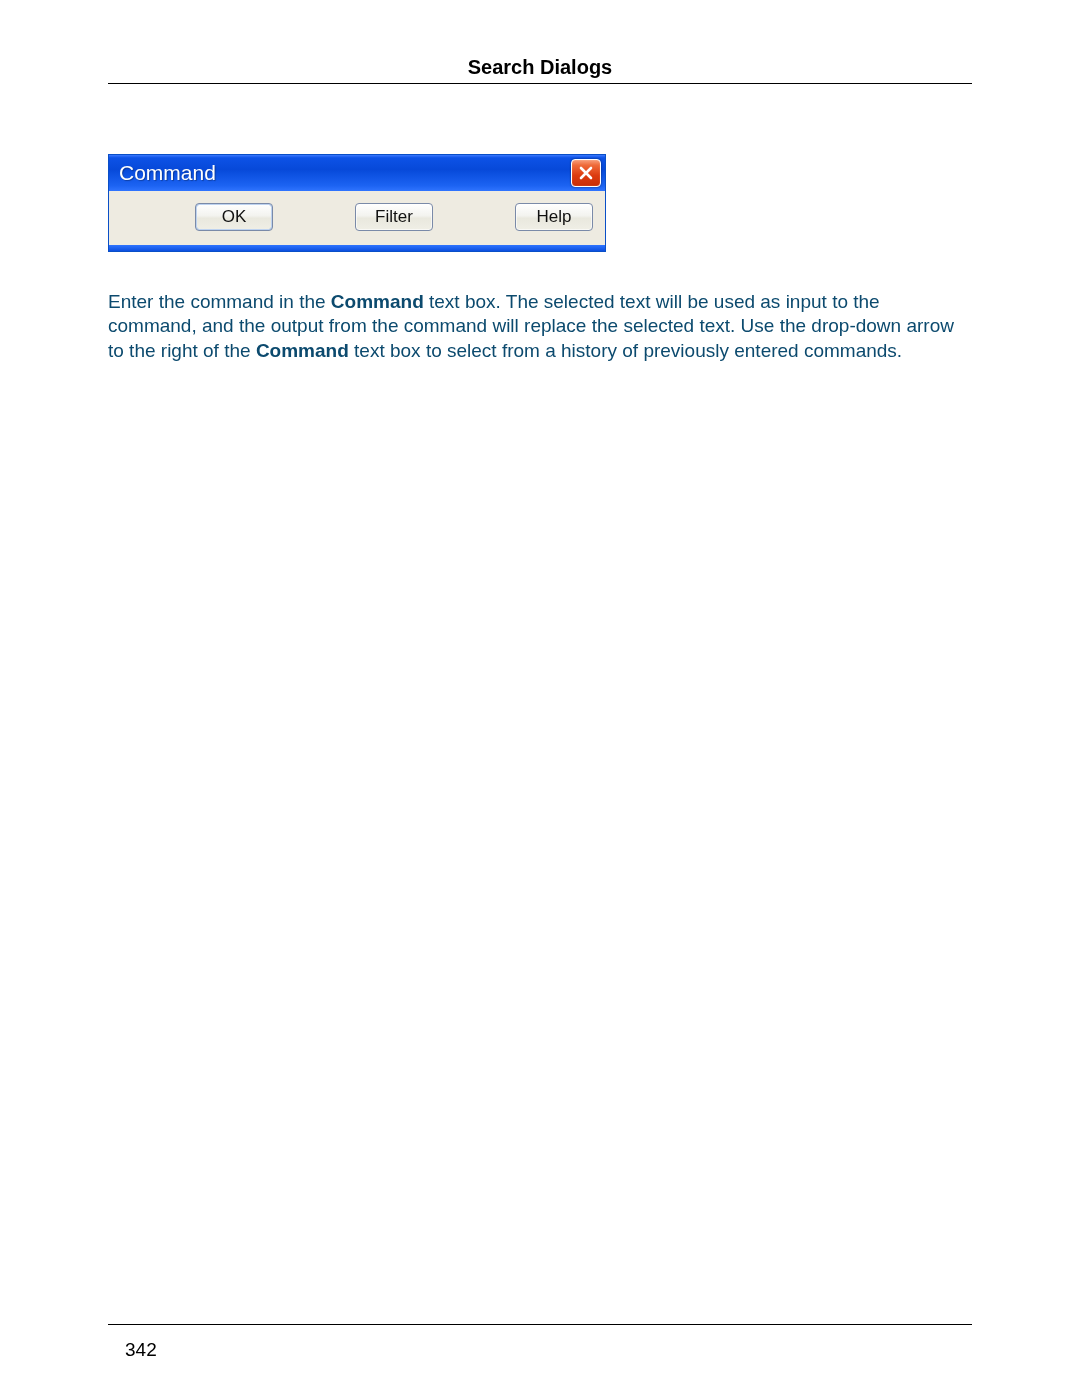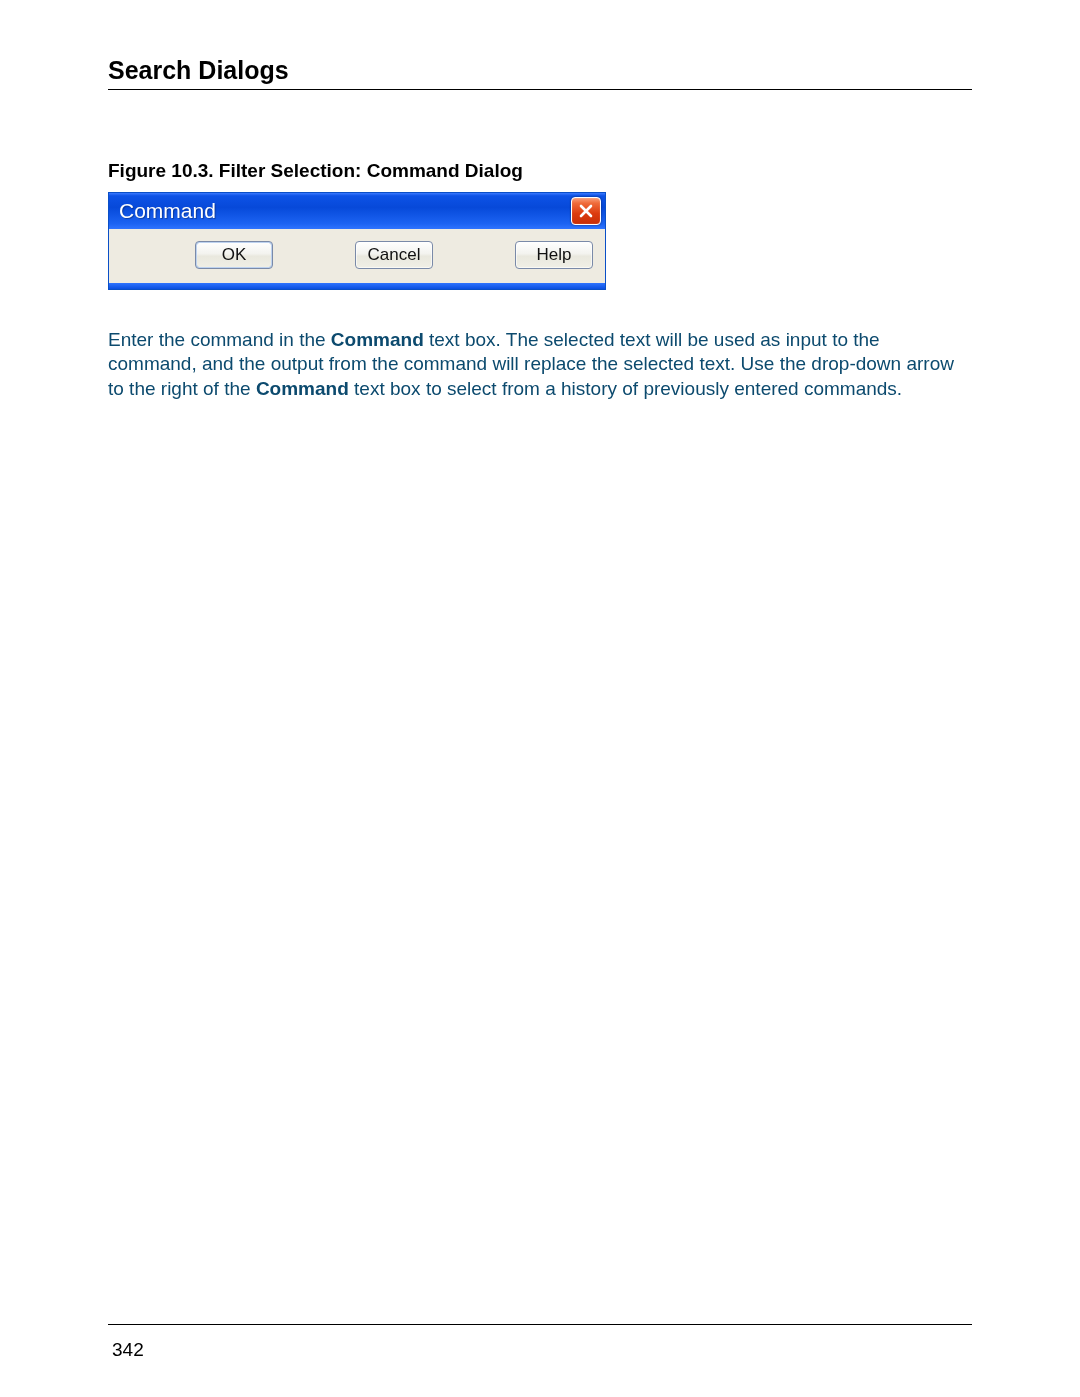--- a/index.html
+++ b/index.html
@@ -10,22 +10,23 @@
     color: #000;
   }
   .page {
     width: 1080px;
     height: 1397px;
     position: relative;
     box-sizing: border-box;
     padding: 56px 108px 40px 108px;
   }
   .header-title {
+    text-align: center;
     font-weight: bold;
-    font-size: 25px;
+    font-size: 20px;
     padding-bottom: 4px;
   }
   .header-rule {
     border: none;
     border-top: 1.5px solid #000;
     margin: 0 0 70px 0;
   }
   .figure-caption {
     font-weight: bold;
     font-size: 19px;
@@ -155,52 +156,51 @@
   .footer-rule {
     position: absolute;
     left: 108px;
     right: 108px;
     bottom: 64px;
     border: none;
     border-top: 1px solid #000;
   }
   .page-number {
     position: absolute;
-    left: 112px;
+    left: 125px;
     bottom: 36px;
     font-size: 19px;
   }
 </style>
 </head>
 <body>
 
 <div class="page">
 
   <div class="header-title">Search Dialogs</div>
   <hr class="header-rule">
 
-  <div class="figure-caption">Figure 10.3. Filter Selection: Command Dialog</div>
 
   <div class="dialog">
     <div class="titlebar">
       <span class="titlebar-text">Command</span>
       <div class="close-btn">
         <span>
           <svg width="14" height="14" viewBox="0 0 14 14">
             <path d="M2 2 L12 12 M12 2 L2 12" stroke="#fff" stroke-width="2.6" stroke-linecap="round"></path>
           </svg>
         </span>
       </div>
     </div>
 
     <div class="dialog-body">
 
       <div class="button-row">
         <button class="xp-button default">OK</button>
-        <button class="xp-button">Cancel</button>
+        <button class="xp-button">Filter</button>
         <button class="xp-button">Help</button>
       </div>
     </div>
     <div class="dialog-bottom-bar"></div>
   </div>
 
   <p class="body-para">
     <span>Enter the command in the </span><b>Command</b><span> text box. The selected text will be used as input to the command, and the output from the command will replace the selected text. Use the drop-down arrow to the right of the </span><b>Command</b><span> text box to select from a history of previously entered commands.</span>
   </p>
 

